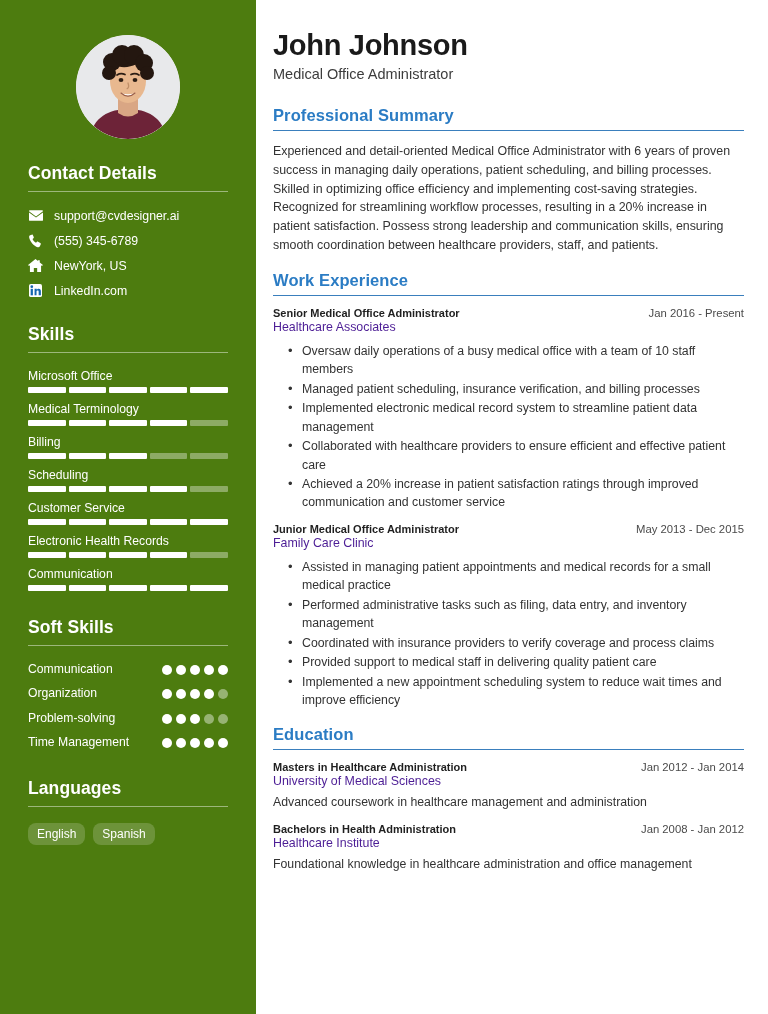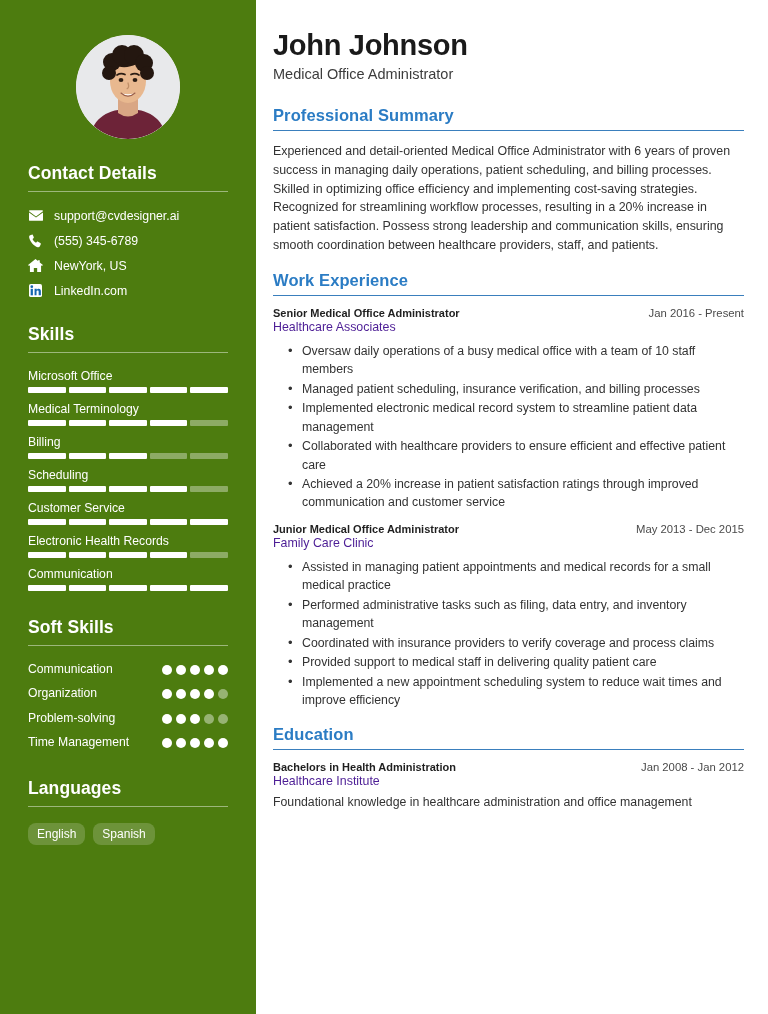--- a/index.html
+++ b/index.html
@@ -503,20 +503,28 @@
           </div>
         </div>
     </section>
 
     <section class="section">
       <div class="sec-heading">Education</div>
       <div class="sec-rule"></div>
       <div id="education-list">
           <div class="entry">
             <div class="entry-head">
+              <div class="entry-title">Masters in Healthcare Administration</div>
+              <div class="entry-date">Jan 2012 - Jan 2014</div>
+            </div>
+            <div class="entry-org">University of Medical Sciences</div>
+            <div class="entry-desc">Advanced coursework in healthcare management and administration</div>
+          </div>
+          <div class="entry">
+            <div class="entry-head">
               <div class="entry-title">Bachelors in Health Administration</div>
               <div class="entry-date">Jan 2008 - Jan 2012</div>
             </div>
             <div class="entry-org">Healthcare Institute</div>
             <div class="entry-desc">Foundational knowledge in healthcare administration and office management</div>
           </div>
         </div>
     </section>
 
   </main>

